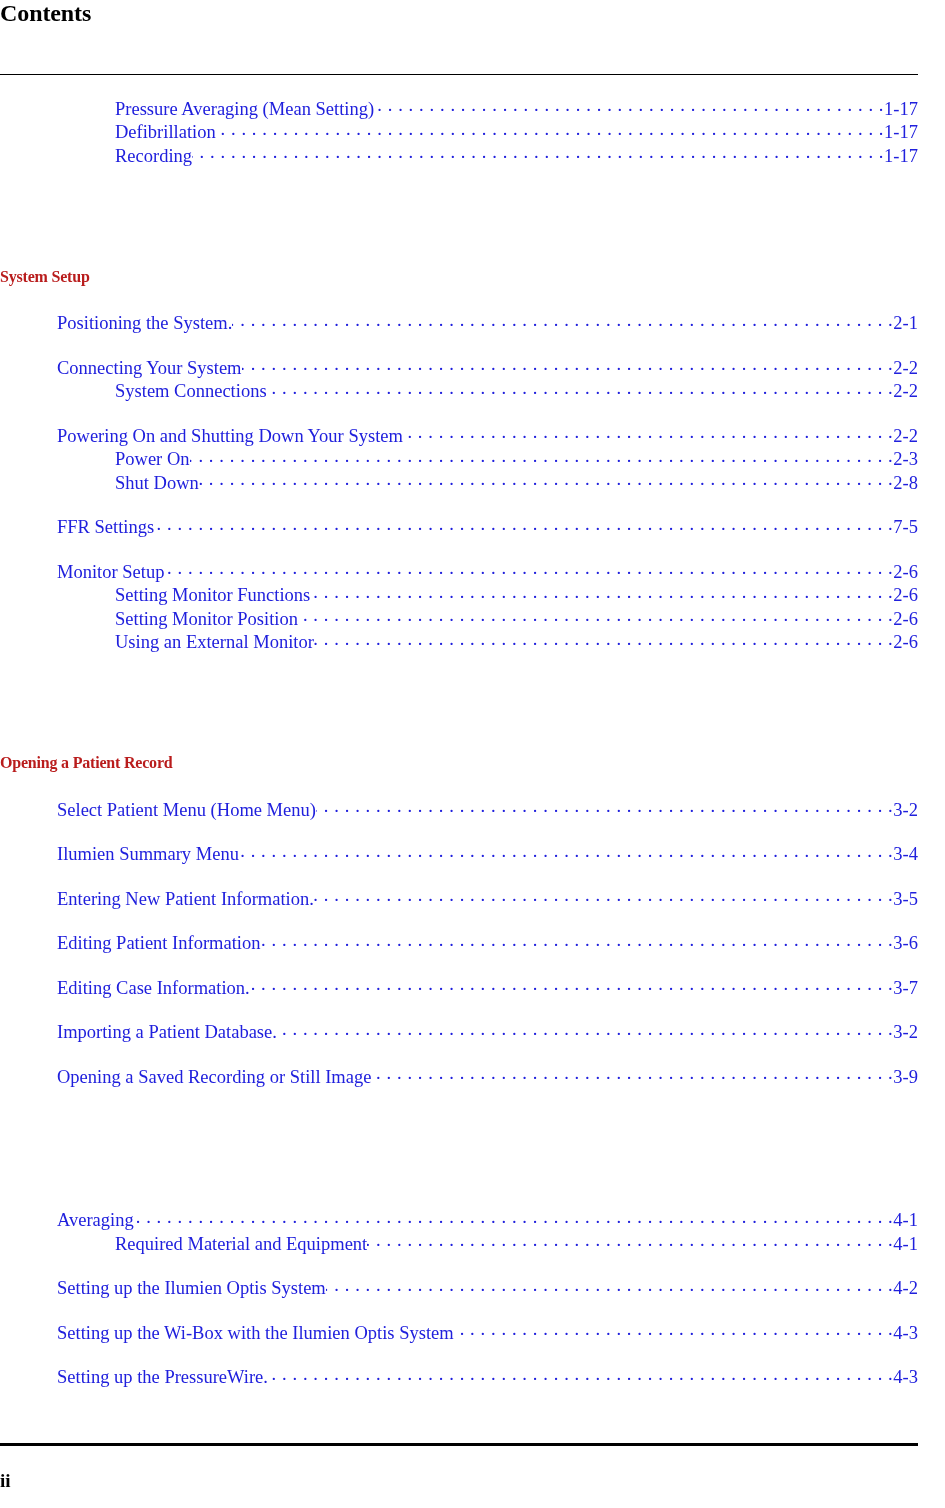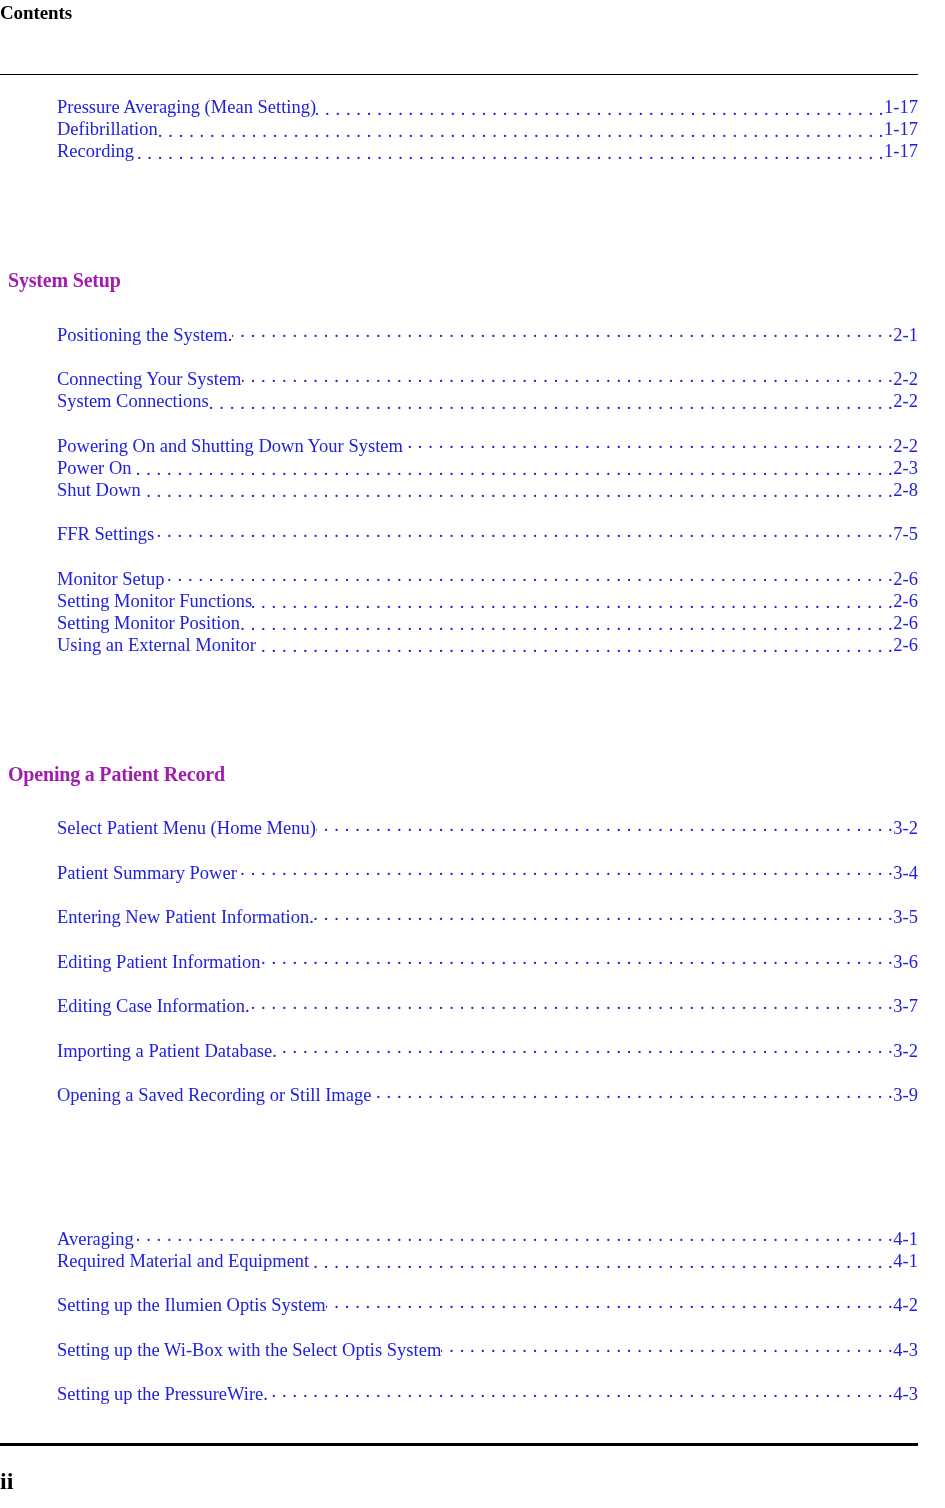--- a/index.html
+++ b/index.html
@@ -24,21 +24,21 @@
   }
 
   
   #running-header {
     position: absolute;
     left: 0;
     top: 2px;
     width: 918px;
   }
   #running-header .header-title {
-    font-size: 19px;
+    font-size: 24px;
     font-weight: bold;
     color: #000000;
     line-height: 22px;
     letter-spacing: -0.1px;
   }
   #header-rule {
     position: absolute;
     left: 0;
     top: 74px;
     width: 918px;
@@ -52,42 +52,42 @@
     left: 0;
     top: 96px;
     width: 918px;
   }
 
   .toc-group {
     display: block;
   }
 
   .section-heading {
-    font-size: 20px;
+    font-size: 16px;
     font-weight: bold;
-    color: #a21caf;
+    color: #b91c1c;
     line-height: 24px;
     letter-spacing: -0.2px;
-    margin: 8px;
+    margin: 0;
     padding: 0;
   }
 
   
   .toc-entry {
     display: flex;
     align-items: baseline;
     color: #2020dd;
     font-size: 18.5px;
     line-height: 22px;
     white-space: nowrap;
     width: 918px;
     box-sizing: border-box;
   }
   .toc-entry.level-1 { padding-left: 57px; }
-  .toc-entry.level-2 { padding-left: 57px; align-items: flex-end; }
+  .toc-entry.level-2 { padding-left: 115px; }
 
   .entry-label {
     flex: 0 0 auto;
   }
 
   .entry-leader {
     flex: 1 1 auto;
     overflow: hidden;
     height: 1em;
     position: relative;
@@ -119,21 +119,21 @@
     height: 0;
     border-top: 3.2px solid #000000;
   }
   #page-footer {
     position: absolute;
     left: 0;
     top: 1470px;
     width: 918px;
   }
   #page-footer .folio {
-    font-size: 24px;
+    font-size: 19px;
     font-weight: bold;
     color: #000000;
     line-height: 22px;
   }
 </style>
 </head>
 <body>
 
 <div class="page">
 
@@ -229,21 +229,21 @@
         <div style="height: 98px;"></div>
         <div class="section-heading">Opening a Patient Record</div>
         <div style="height: 22px;"></div>
         <div class="toc-entry level-1">
           <span class="entry-label">Select Patient Menu (Home Menu) </span>
           <span class="entry-leader"></span>
           <span class="entry-page">3-2</span>
         </div>
         <div style="height: 21px;"></div>
         <div class="toc-entry level-1">
-          <span class="entry-label">Patient Summary Power </span>
+          <span class="entry-label">Ilumien Summary Menu </span>
           <span class="entry-leader"></span>
           <span class="entry-page">3-4</span>
         </div>
         <div style="height: 21px;"></div>
         <div class="toc-entry level-1">
           <span class="entry-label">Entering New Patient Information.</span>
           <span class="entry-leader"></span>
           <span class="entry-page">3-5</span>
         </div>
         <div style="height: 21px;"></div>
@@ -285,21 +285,21 @@
           <span class="entry-page">4-1</span>
         </div>
         <div style="height: 21px;"></div>
         <div class="toc-entry level-1">
           <span class="entry-label">Setting up the Ilumien Optis System </span>
           <span class="entry-leader"></span>
           <span class="entry-page">4-2</span>
         </div>
         <div style="height: 21px;"></div>
         <div class="toc-entry level-1">
-          <span class="entry-label">Setting up the Wi-Box with the Select Optis System </span>
+          <span class="entry-label">Setting up the Wi-Box with the Ilumien Optis System </span>
           <span class="entry-leader"></span>
           <span class="entry-page">4-3</span>
         </div>
         <div style="height: 21px;"></div>
         <div class="toc-entry level-1">
           <span class="entry-label">Setting up the PressureWire.</span>
           <span class="entry-leader"></span>
           <span class="entry-page">4-3</span>
         </div>
       </div>

